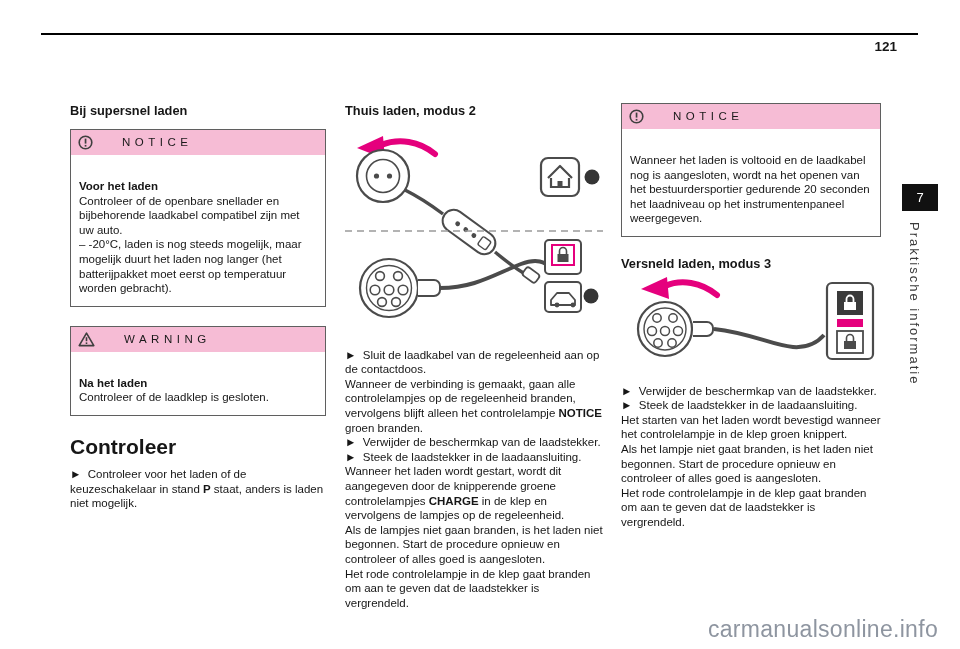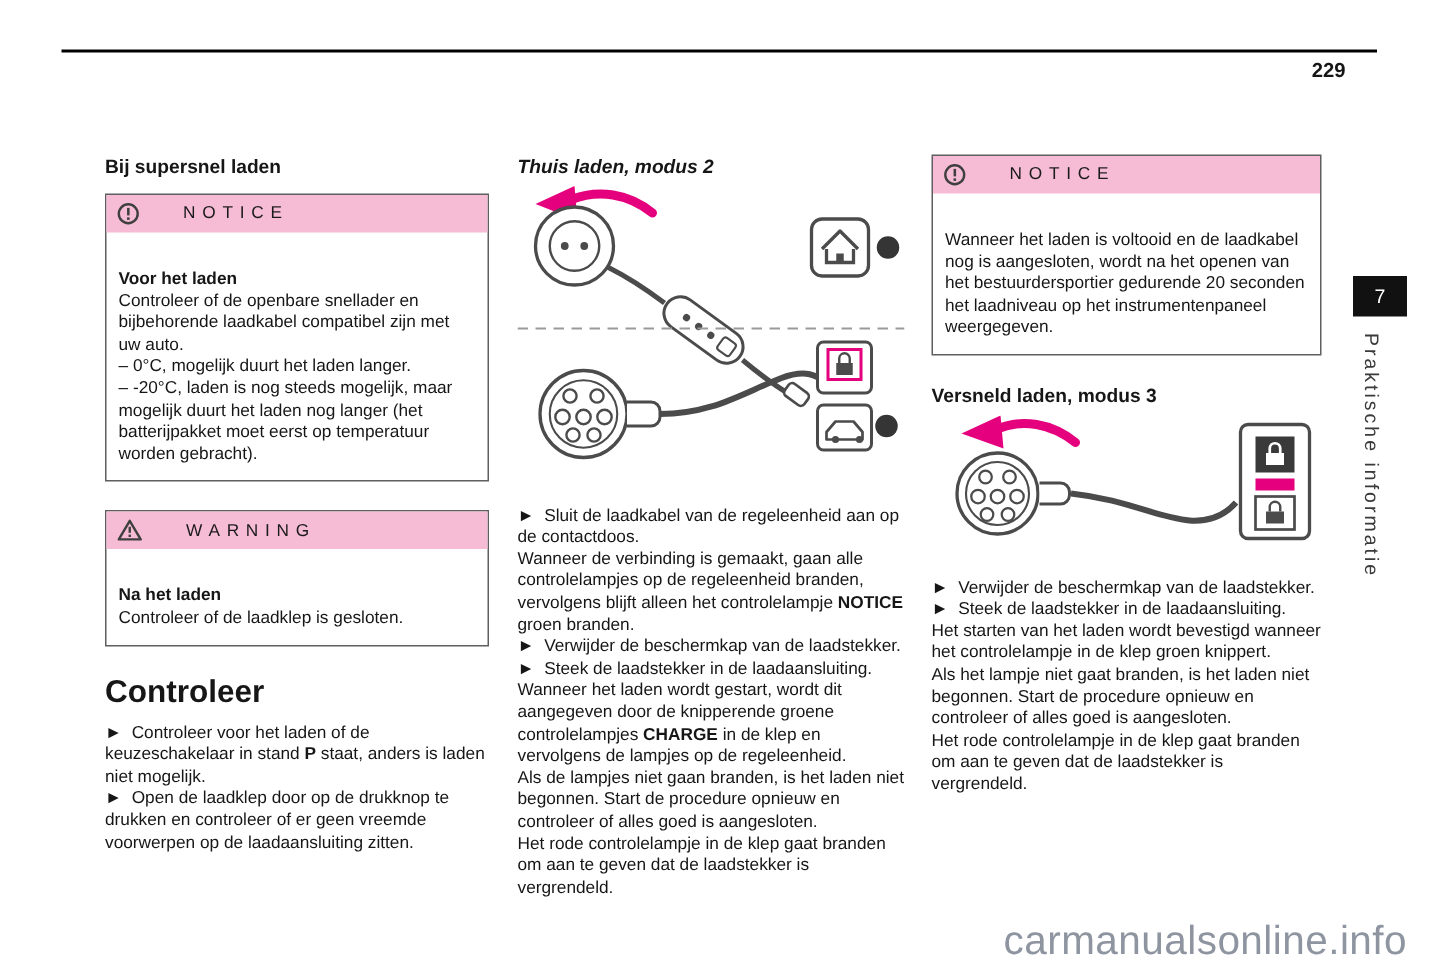--- a/index.html
+++ b/index.html
@@ -15,70 +15,69 @@
   .page-number { position:absolute; top:39px; left:817px; width:80px; text-align:right; font-size:13.5px; font-weight:bold; }
   .side-tab {
     position:absolute; left:902px; top:184px; width:36px; height:27px;
     background:#111; color:#fff; font-size:13px;
     display:flex; align-items:center; justify-content:center;
   }
   .side-label {
     position:absolute; left:907px; top:222px; height:260px;
     writing-mode:vertical-rl; font-size:13px; letter-spacing:2px; color:#3a3a3a;
   }
-  .watermark { position:absolute; right:22px; bottom:6px; font-size:27px; color:#8e95a0; letter-spacing:0.3px;margin-left:24px; }
+  .watermark { position:absolute; right:22px; bottom:6px; font-size:23px; color:#8e95a0; letter-spacing:0.3px;margin-left:24px; }
 
   .col { position:absolute; top:103px; font-size:11.5px; line-height:14.6px; }
   .col-1 { left:70px;  width:256px; }
   .col-2 { left:345px; width:258px; }
   .col-3 { left:621px; width:260px; }
 
   .h-small { font-size:12.8px; line-height:15px; font-weight:bold; margin-bottom:11px; }
-  .col-2 .h-small { margin-bottom:4px;font-style:italic; }
+  .col-2 .h-small { margin-bottom:16px; }
   .col-3 .h-small { margin-top:14px; margin-bottom:6px; }
   .h-large { font-size:21px; line-height:24px; font-weight:bold; margin:15px 0 8px; }
 
   .alert-box { border:1px solid #5f5f5f; margin-bottom:19px; background:#fff; }
   .alert-header { display:flex; align-items:center; gap:9px; background:#f6bcd5; padding:5px 7px; }
   .alert-title { font-size:11.5px; letter-spacing:4.5px; color:#1a1a1a;padding-left:20px; }
   .alert-body { padding:8px 8px 10px;margin-top:16px; }
   .lead { font-weight:bold; }
   p { margin:0; }
 
   .illu { position:relative; margin:4px 0 10px; }
   .illu-2 { margin:0 0 8px; }
   b { font-weight:bold; }
 </style>
 </head>
 <body>
 
 <div class="page">
 
   <div class="top-rule"></div>
-  <div class="page-number">229</div>
+  <div class="page-number">121</div>
   <div class="side-tab">7</div>
   <div class="side-label">Praktische informatie</div>
   <div class="watermark">carmanualsonline.info</div>
 
   <section class="col col-1">
     <h3 class="h-small">Bij supersnel laden</h3>
 
     <div class="alert-box">
       <div class="alert-header">
         <svg width="15" height="15" viewBox="0 0 15 15">
           <circle cx="7.5" cy="7.5" r="6.3" fill="none" stroke="#3f3f3f" stroke-width="1.6"></circle>
           <rect x="6.7" y="3.6" width="1.7" height="5" fill="#3f3f3f"></rect>
           <rect x="6.7" y="9.9" width="1.7" height="1.7" fill="#3f3f3f"></rect>
         </svg>
         <span class="alert-title">NOTICE</span>
       </div>
       <div class="alert-body">
         <p class="lead">Voor het laden</p>
         <p>Controleer of de openbare snellader en bijbehorende laadkabel compatibel zijn met uw auto.</p>
-        <p>–&nbsp;0°C, mogelijk duurt het laden langer.</p>
         <p>–&nbsp;-20°C, laden is nog steeds mogelijk, maar mogelijk duurt het laden nog langer (het batterijpakket moet eerst op temperatuur worden gebracht).</p>
       </div>
     </div>
 
     <div class="alert-box">
       <div class="alert-header">
         <svg width="17" height="15" viewBox="0 0 17 15">
           <path d="M8.5 1.2 L15.8 13.6 H1.2 Z" fill="none" stroke="#3f3f3f" stroke-width="1.6" stroke-linejoin="round"></path>
           <rect x="7.7" y="5.2" width="1.6" height="4" fill="#3f3f3f"></rect>
           <rect x="7.7" y="10.4" width="1.6" height="1.6" fill="#3f3f3f"></rect>
@@ -87,21 +86,20 @@
       </div>
       <div class="alert-body">
         <p class="lead">Na het laden</p>
         <p>Controleer of de laadklep is gesloten.</p>
       </div>
     </div>
 
     <h2 class="h-large">Controleer</h2>
 
     <p><span>►&nbsp; Controleer voor het laden of de keuzeschakelaar in stand </span><b>P</b><span> staat, anders is laden niet mogelijk.</span></p>
-    <p>►&nbsp; Open de laadklep door op de drukknop te drukken en controleer of er geen vreemde voorwerpen op de laadaansluiting zitten.</p>
   </section>
 
   <section class="col col-2">
     <h3 class="h-small">Thuis laden, modus 2</h3>
 
     <figure class="illu illu-1">
       <svg width="258" height="200" viewBox="0 0 258 200">
 
         <g>
           <path d="M90 20 C 74 7 54 4 36 11" fill="none" stroke="#e5007d" stroke-width="6" stroke-linecap="round"></path>

